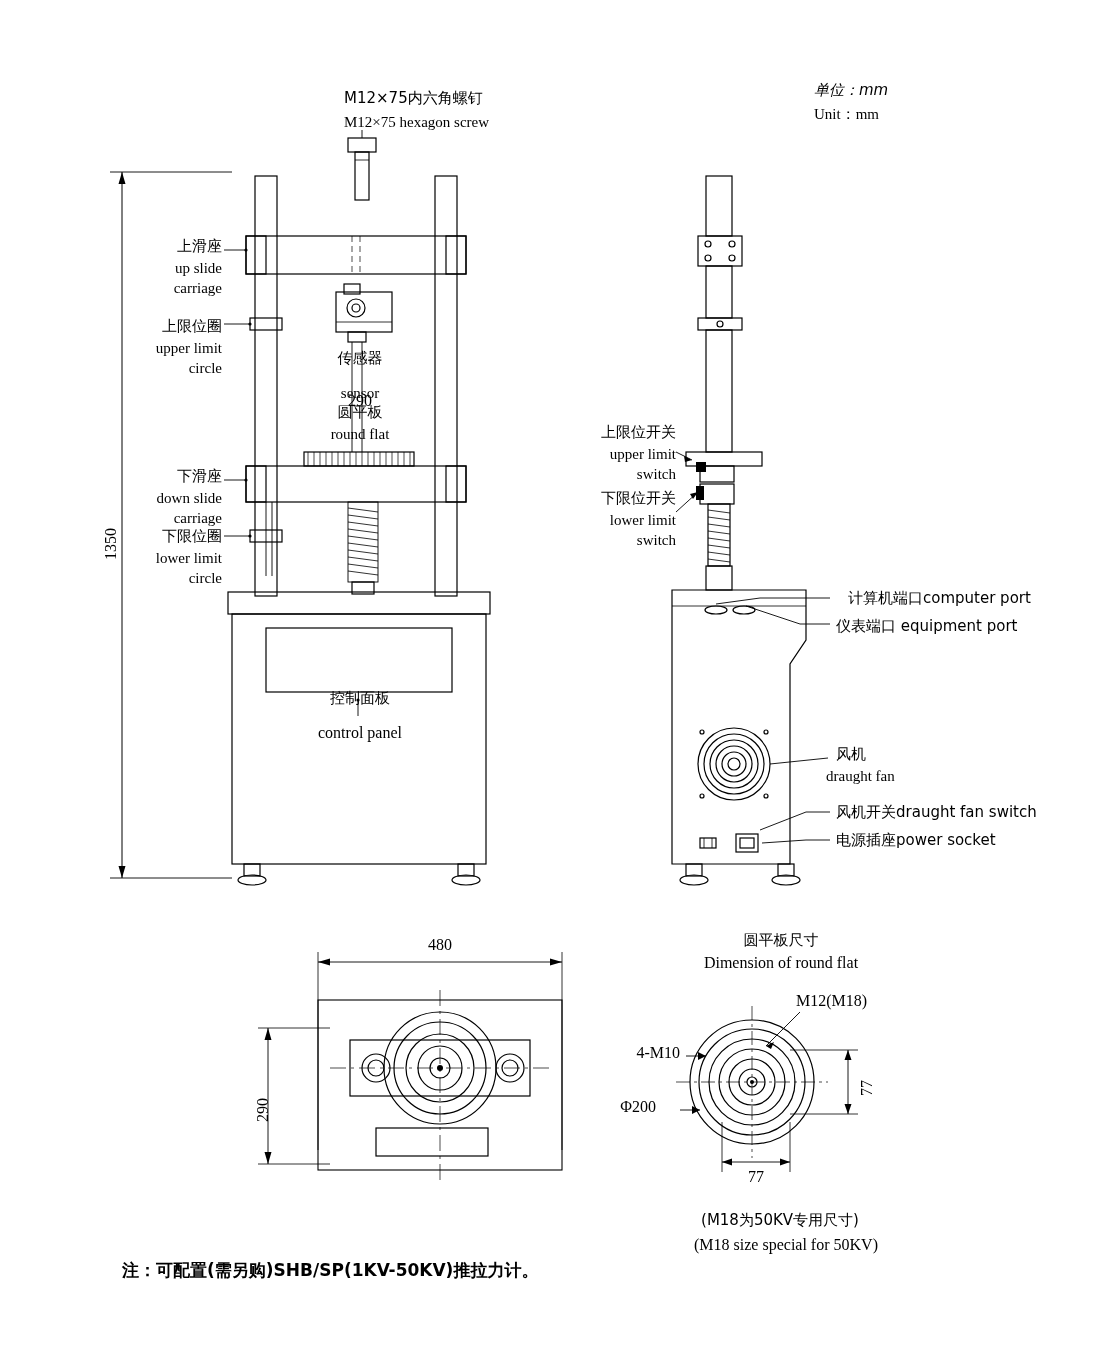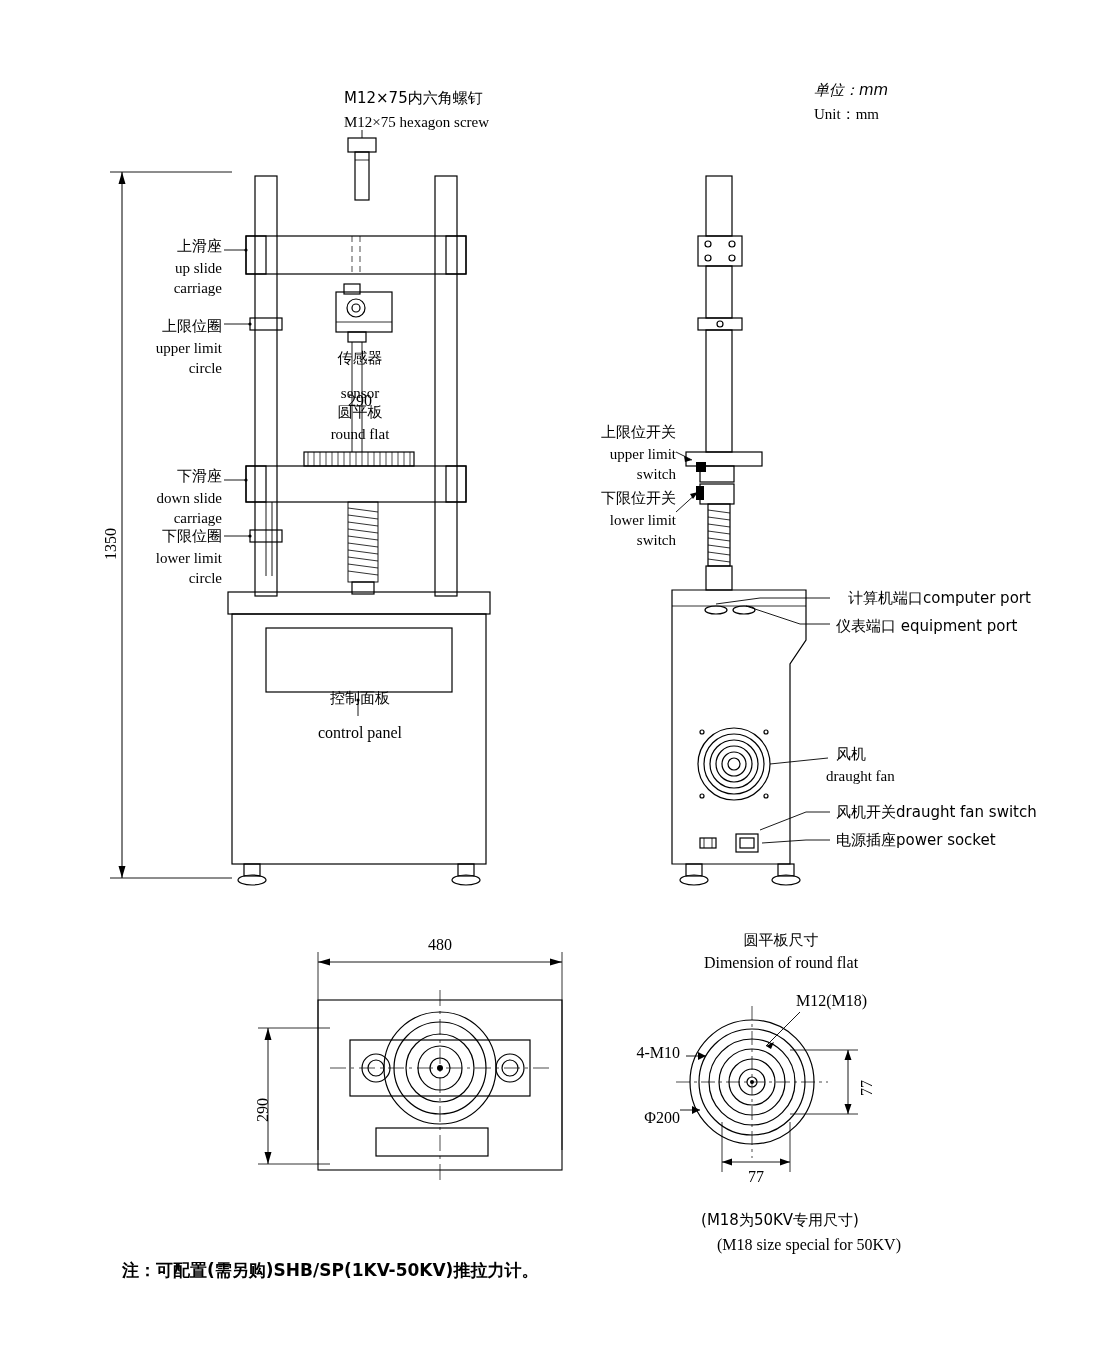--- a/index.html
+++ b/index.html
@@ -311,22 +311,22 @@
   <div class="lbl cn" style="left:836px;top:832px;">电源插座power socket</div>
 
   <div class="lbl dimtxt ctr" style="left:400px;top:936px;width:80px;">480</div>
   <div class="lbl dimtxt vert" style="left:254px;top:1122px;">290</div>
 
   <div class="lbl cn ctr" style="left:646px;top:932px;width:270px;">圆平板尺寸</div>
   <div class="lbl ctr big" style="left:628px;top:954px;width:306px;">Dimension of round flat</div>
 
   <div class="lbl big" style="left:796px;top:992px;">M12(M18)</div>
   <div class="lbl big rt" style="left:614px;top:1044px;width:66px;">4-M10</div>
-  <div class="lbl big rt" style="left:604px;top:1098px;width:76px;margin-top:11px;">Φ200</div>
+  <div class="lbl big rt" style="left:580px;top:1098px;width:76px;">Φ200</div>
   <div class="lbl dimtxt vert" style="left:858px;top:1096px;">77</div>
   <div class="lbl dimtxt ctr" style="left:726px;top:1168px;width:60px;">77</div>
 
   <div class="lbl cn ctr" style="left:630px;top:1212px;width:300px;">(M18为50KV专用尺寸)</div>
-  <div class="lbl ctr big" style="left:651px;top:1236px;width:316px;">(M18 size special for 50KV)</div>
+  <div class="lbl ctr big" style="left:628px;top:1236px;width:316px;">(M18 size special for 50KV)</div>
 
   <div class="lbl cn" style="left:122px;top:1260px;font-size:17px;font-weight:bold;">注：可配置(需另购)SHB/SP(1KV-50KV)推拉力计。</div>
 
 </div>
 
 </body></html>

